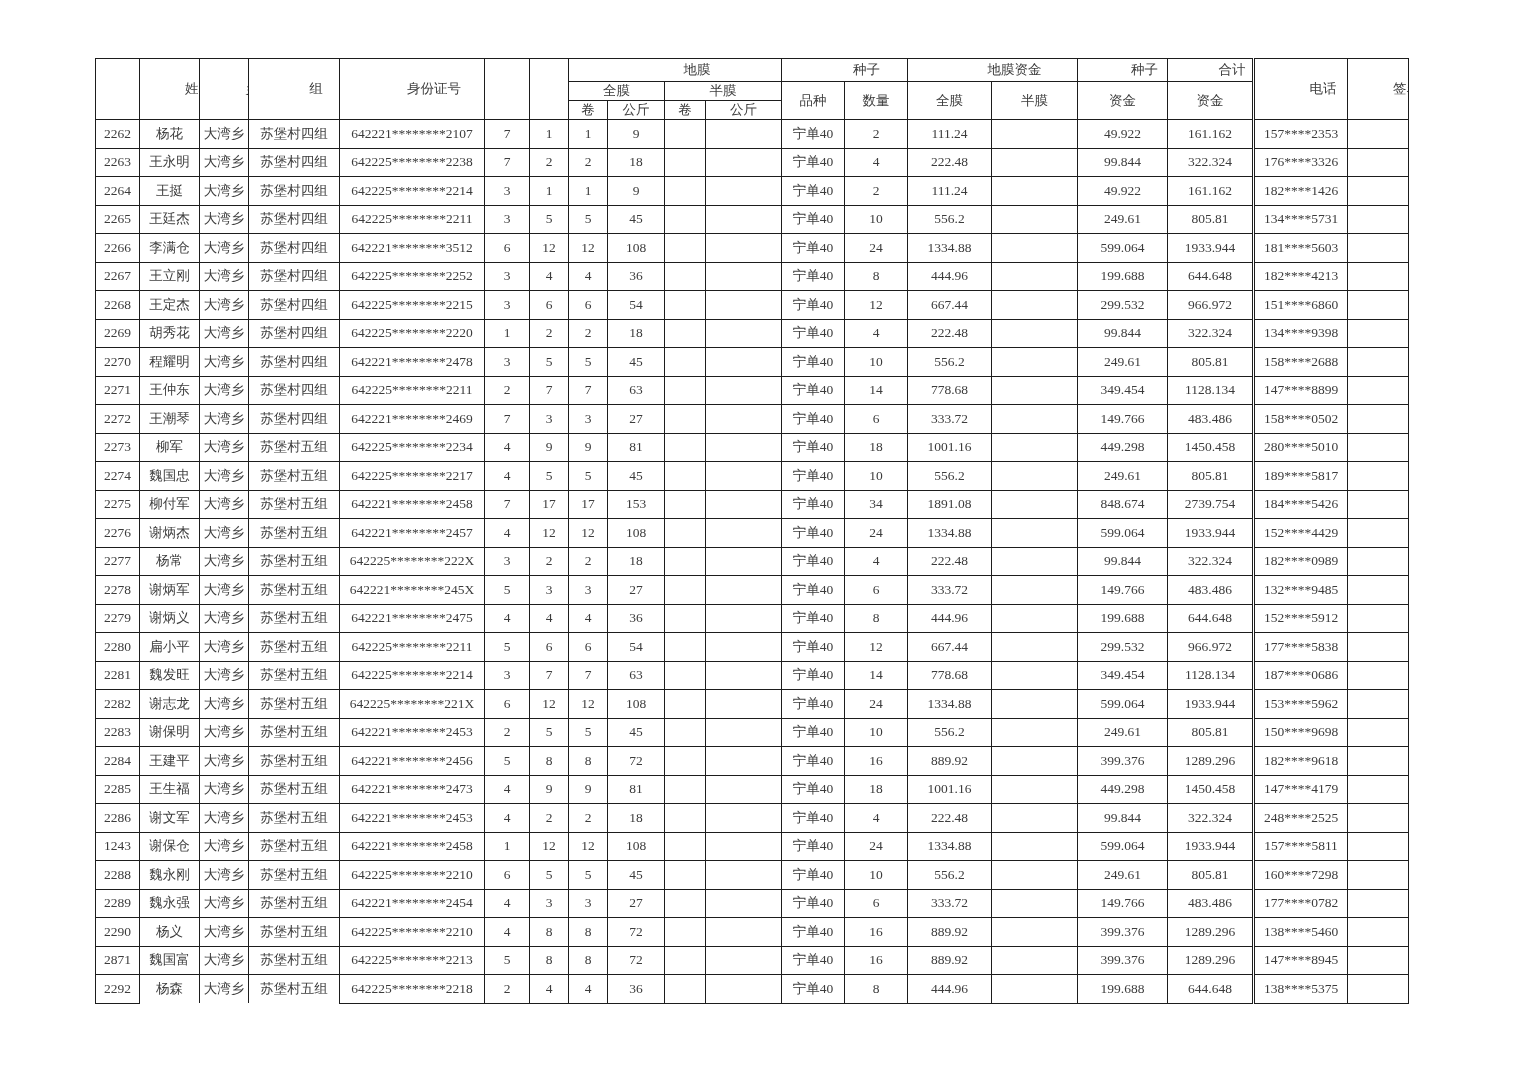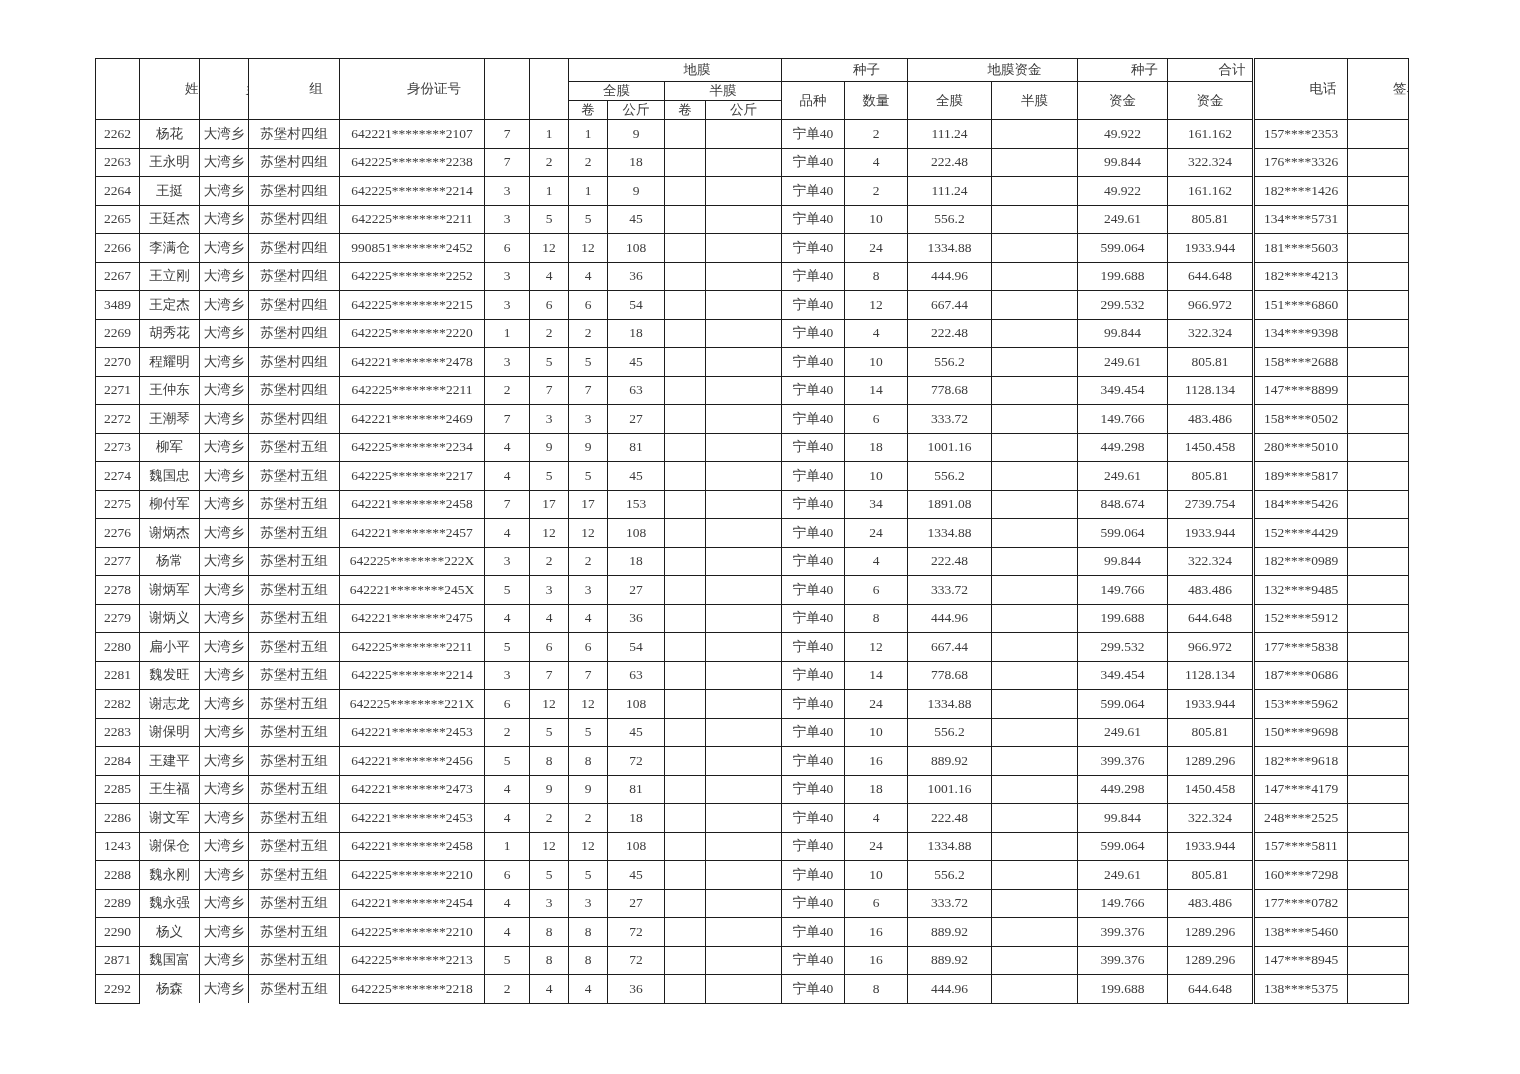--- a/index.html
+++ b/index.html
@@ -186,21 +186,21 @@
           <td>249.61</td>
           <td>805.81</td>
           <td class="dbl">134****5731</td>
           <td></td>
         </tr>
         <tr>
           <td>2266</td>
           <td>李满仓</td>
           <td>大湾乡</td>
           <td>苏堡村四组</td>
-          <td>990851********2452</td>
+          <td>642221********3512</td>
           <td>6</td>
           <td>12</td>
           <td>12</td>
           <td>108</td>
           <td></td>
           <td></td>
           <td>宁单40</td>
           <td>24</td>
           <td>1334.88</td>
           <td></td>
@@ -224,21 +224,21 @@
           <td>宁单40</td>
           <td>8</td>
           <td>444.96</td>
           <td></td>
           <td>199.688</td>
           <td>644.648</td>
           <td class="dbl">182****4213</td>
           <td></td>
         </tr>
         <tr>
-          <td>3489</td>
+          <td>2268</td>
           <td>王定杰</td>
           <td>大湾乡</td>
           <td>苏堡村四组</td>
           <td>642225********2215</td>
           <td>3</td>
           <td>6</td>
           <td>6</td>
           <td>54</td>
           <td></td>
           <td></td>

